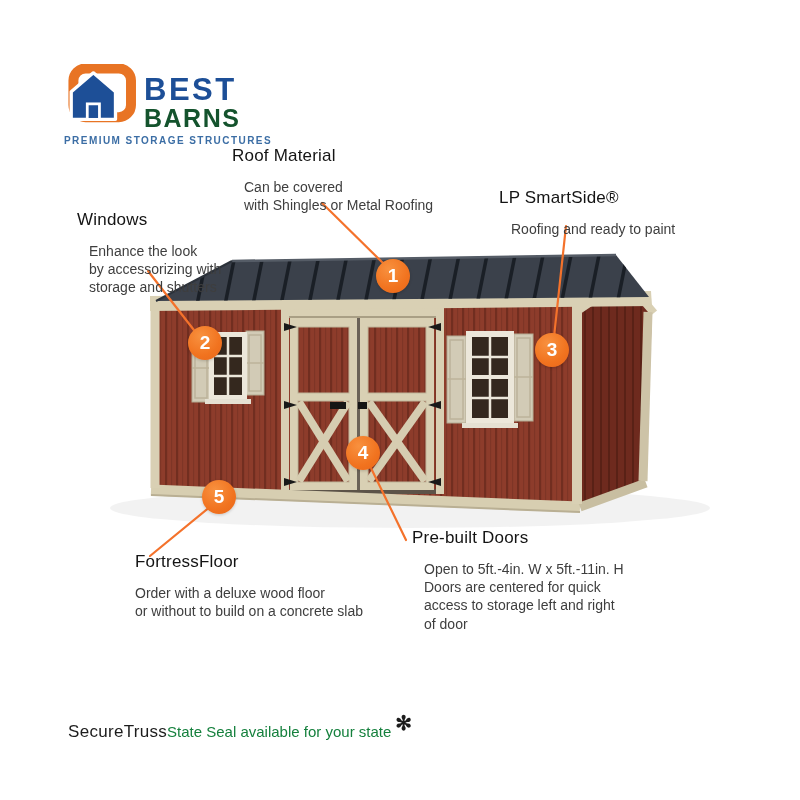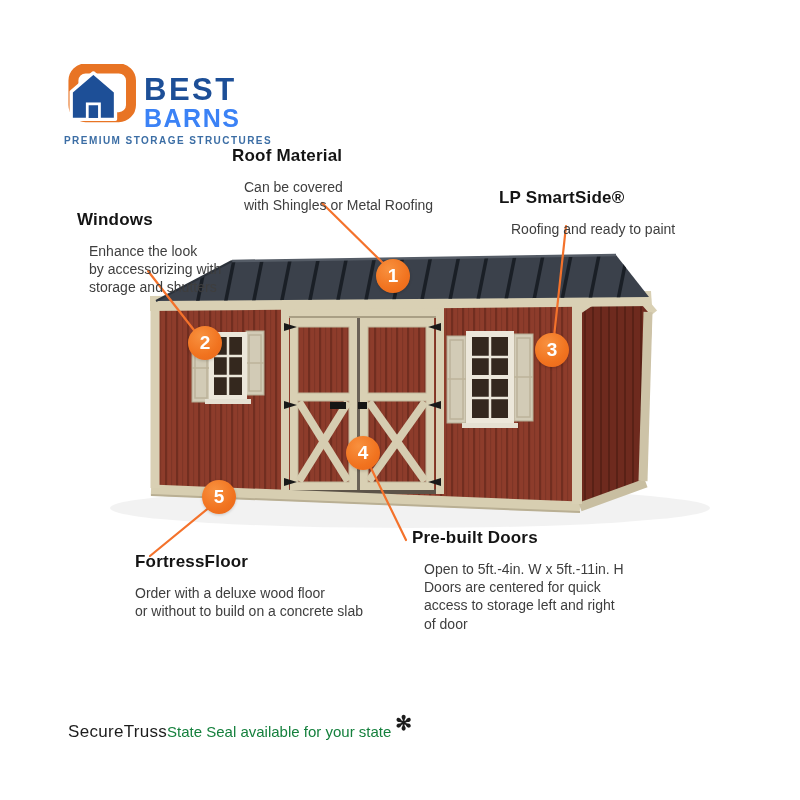--- a/index.html
+++ b/index.html
@@ -5,29 +5,29 @@
   html,body{margin:0;padding:0;background:#fff;}
   .canvas{position:relative;width:800px;height:800px;background:#fff;overflow:hidden;
           font-family:"Liberation Sans",sans-serif;}
 
   
   .logo{position:absolute;left:64px;top:64px;width:190px;}
   .logo-row{display:flex;align-items:flex-start;}
   .logo-icon{width:72px;height:62px;flex:0 0 auto;}
   .logo-words{margin-left:8px;margin-top:2px;line-height:1;}
   .logo-best{font-size:31px;font-weight:800;letter-spacing:2.5px;color:#1d4f97;margin-top:8px;}
-  .logo-barns{font-size:25px;font-weight:800;letter-spacing:1.5px;color:#3b82f6;margin-top:1px;}
+  .logo-barns{font-size:25px;font-weight:800;letter-spacing:1.5px;color:#14532d;margin-top:1px;}
   .logo-tagline{margin-top:4px;font-size:10px;font-weight:700;letter-spacing:1.45px;color:#3c6ea5;white-space:nowrap;}
 
   
   .shed{position:absolute;left:0;top:0;width:800px;height:800px;}
 
   
   .callout{position:absolute;}
-  .callout h3{margin:0 0 4px 0;font-size:17px;font-weight:700;color:#141414;letter-spacing:.2px;}
+  .callout h3{margin:0 0 4px 0;font-size:17px;font-weight:400;color:#141414;letter-spacing:.2px;}
   .callout p{margin:12px;font-size:14px;color:#3e3e3e;line-height:1.3;white-space:pre-line;}
   .callout.floor h3{padding-left:12px;}
 
   
   .marker{position:absolute;width:34px;height:34px;border-radius:50%;
           background:radial-gradient(circle at 38% 30%, #f8913f 0%, #f1731f 60%, #e9661a 100%);
           color:#fff;font-size:19px;font-weight:700;
           display:flex;align-items:center;justify-content:center;
           box-shadow:0 1px 3px rgba(0,0,0,.18);}
 

